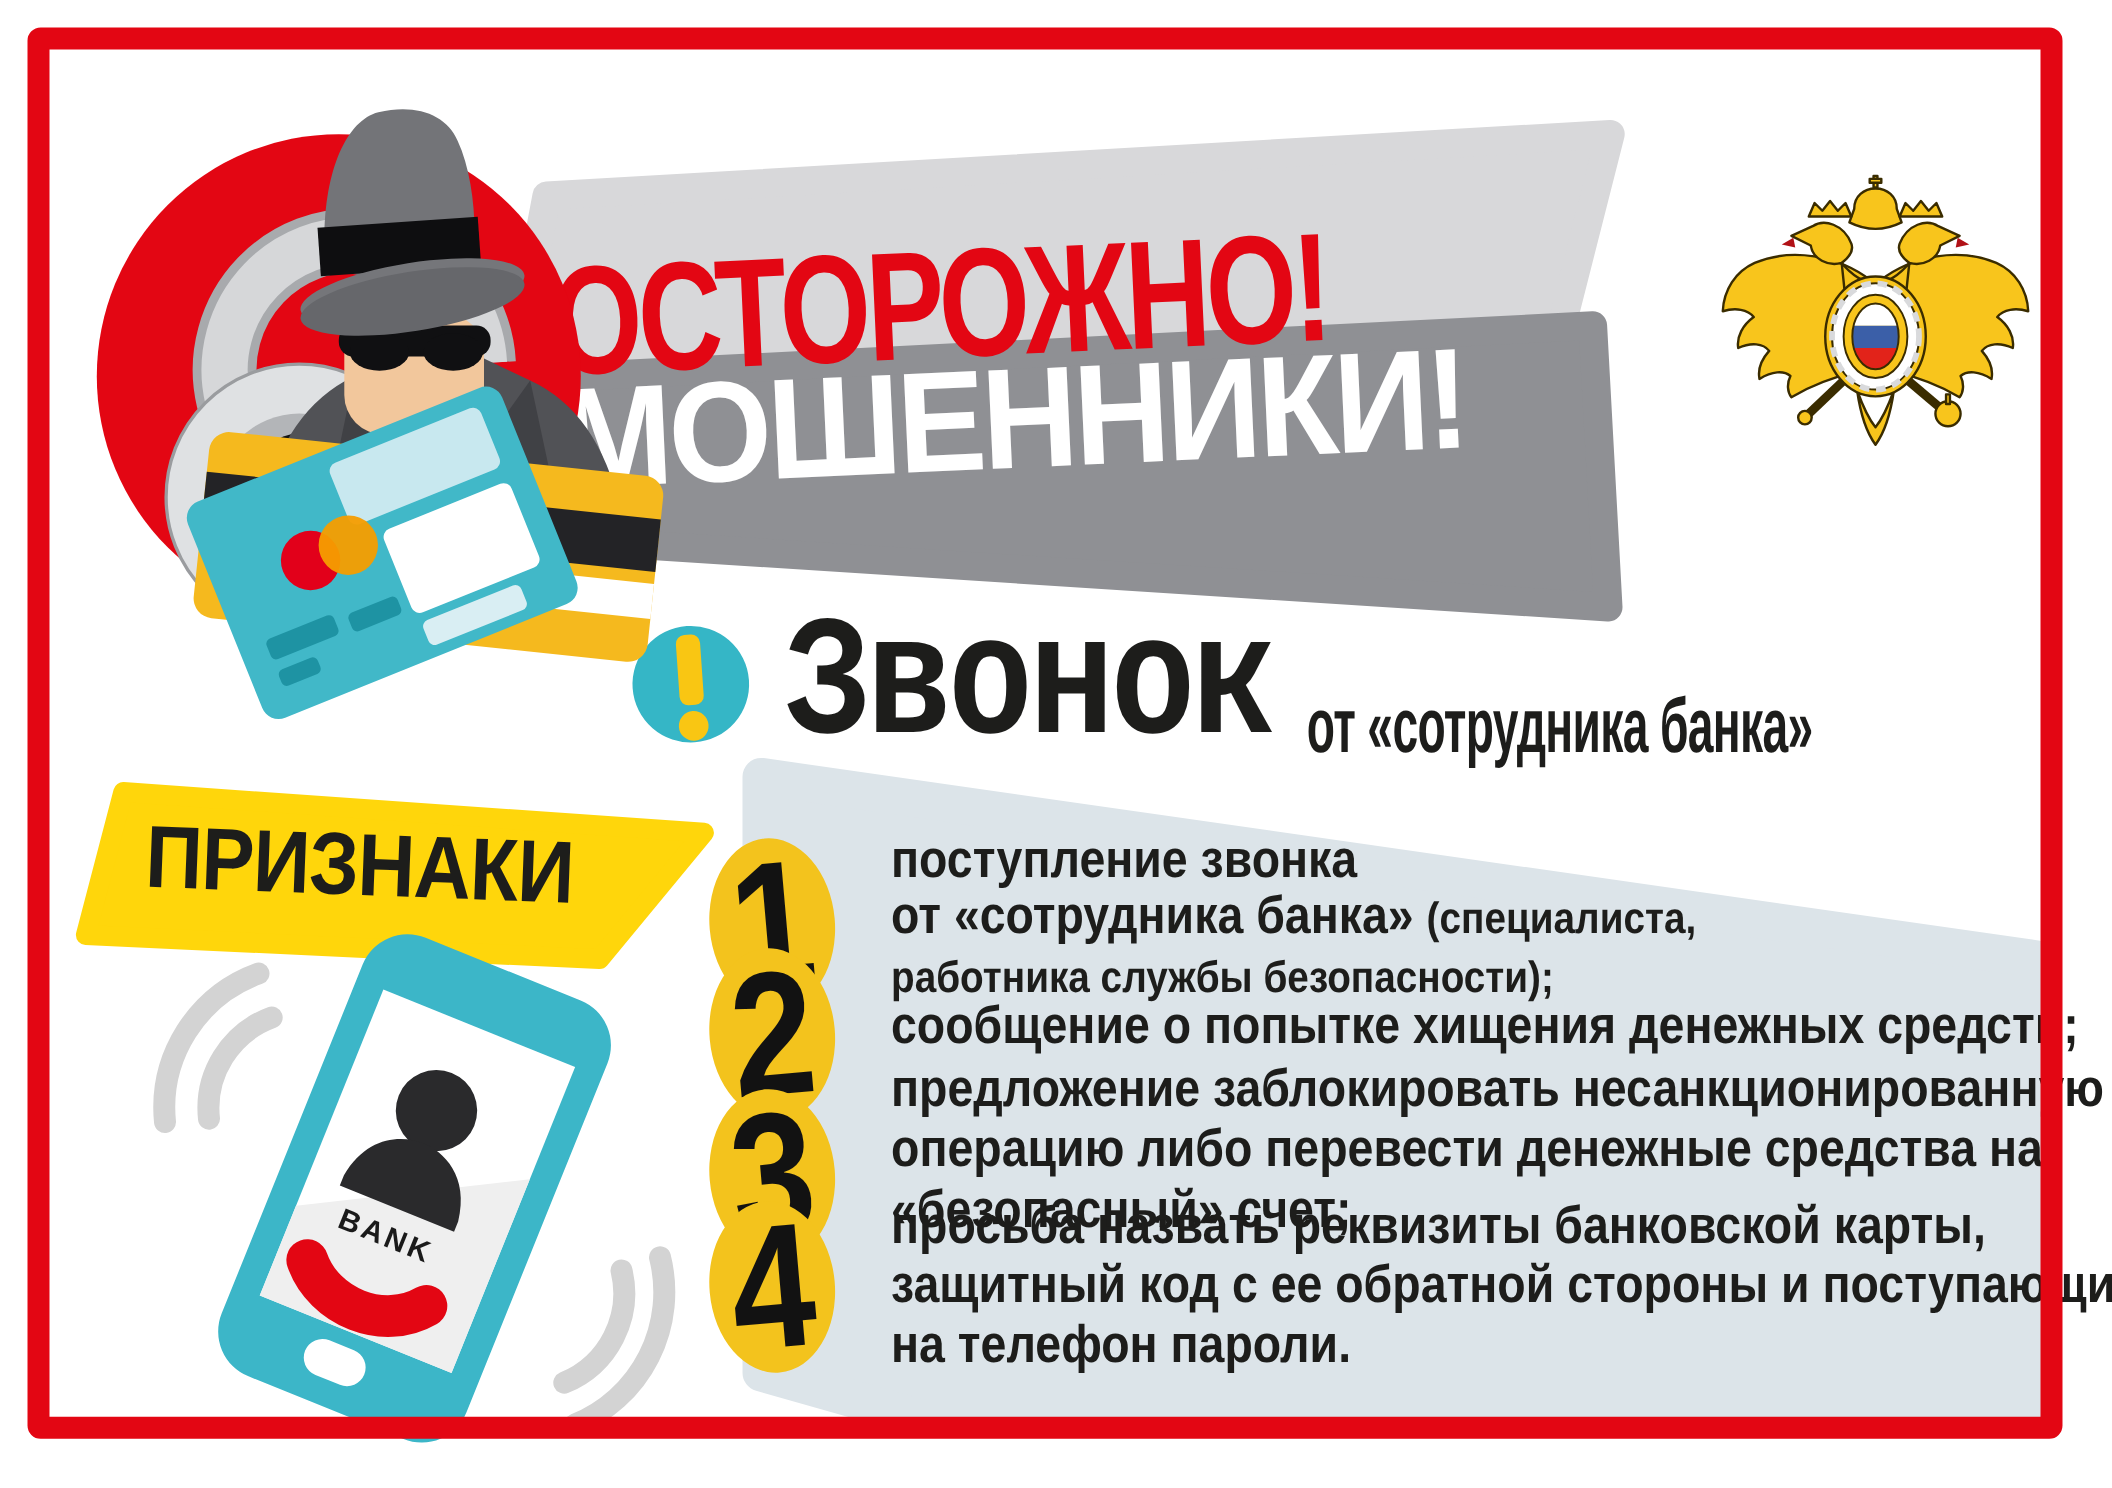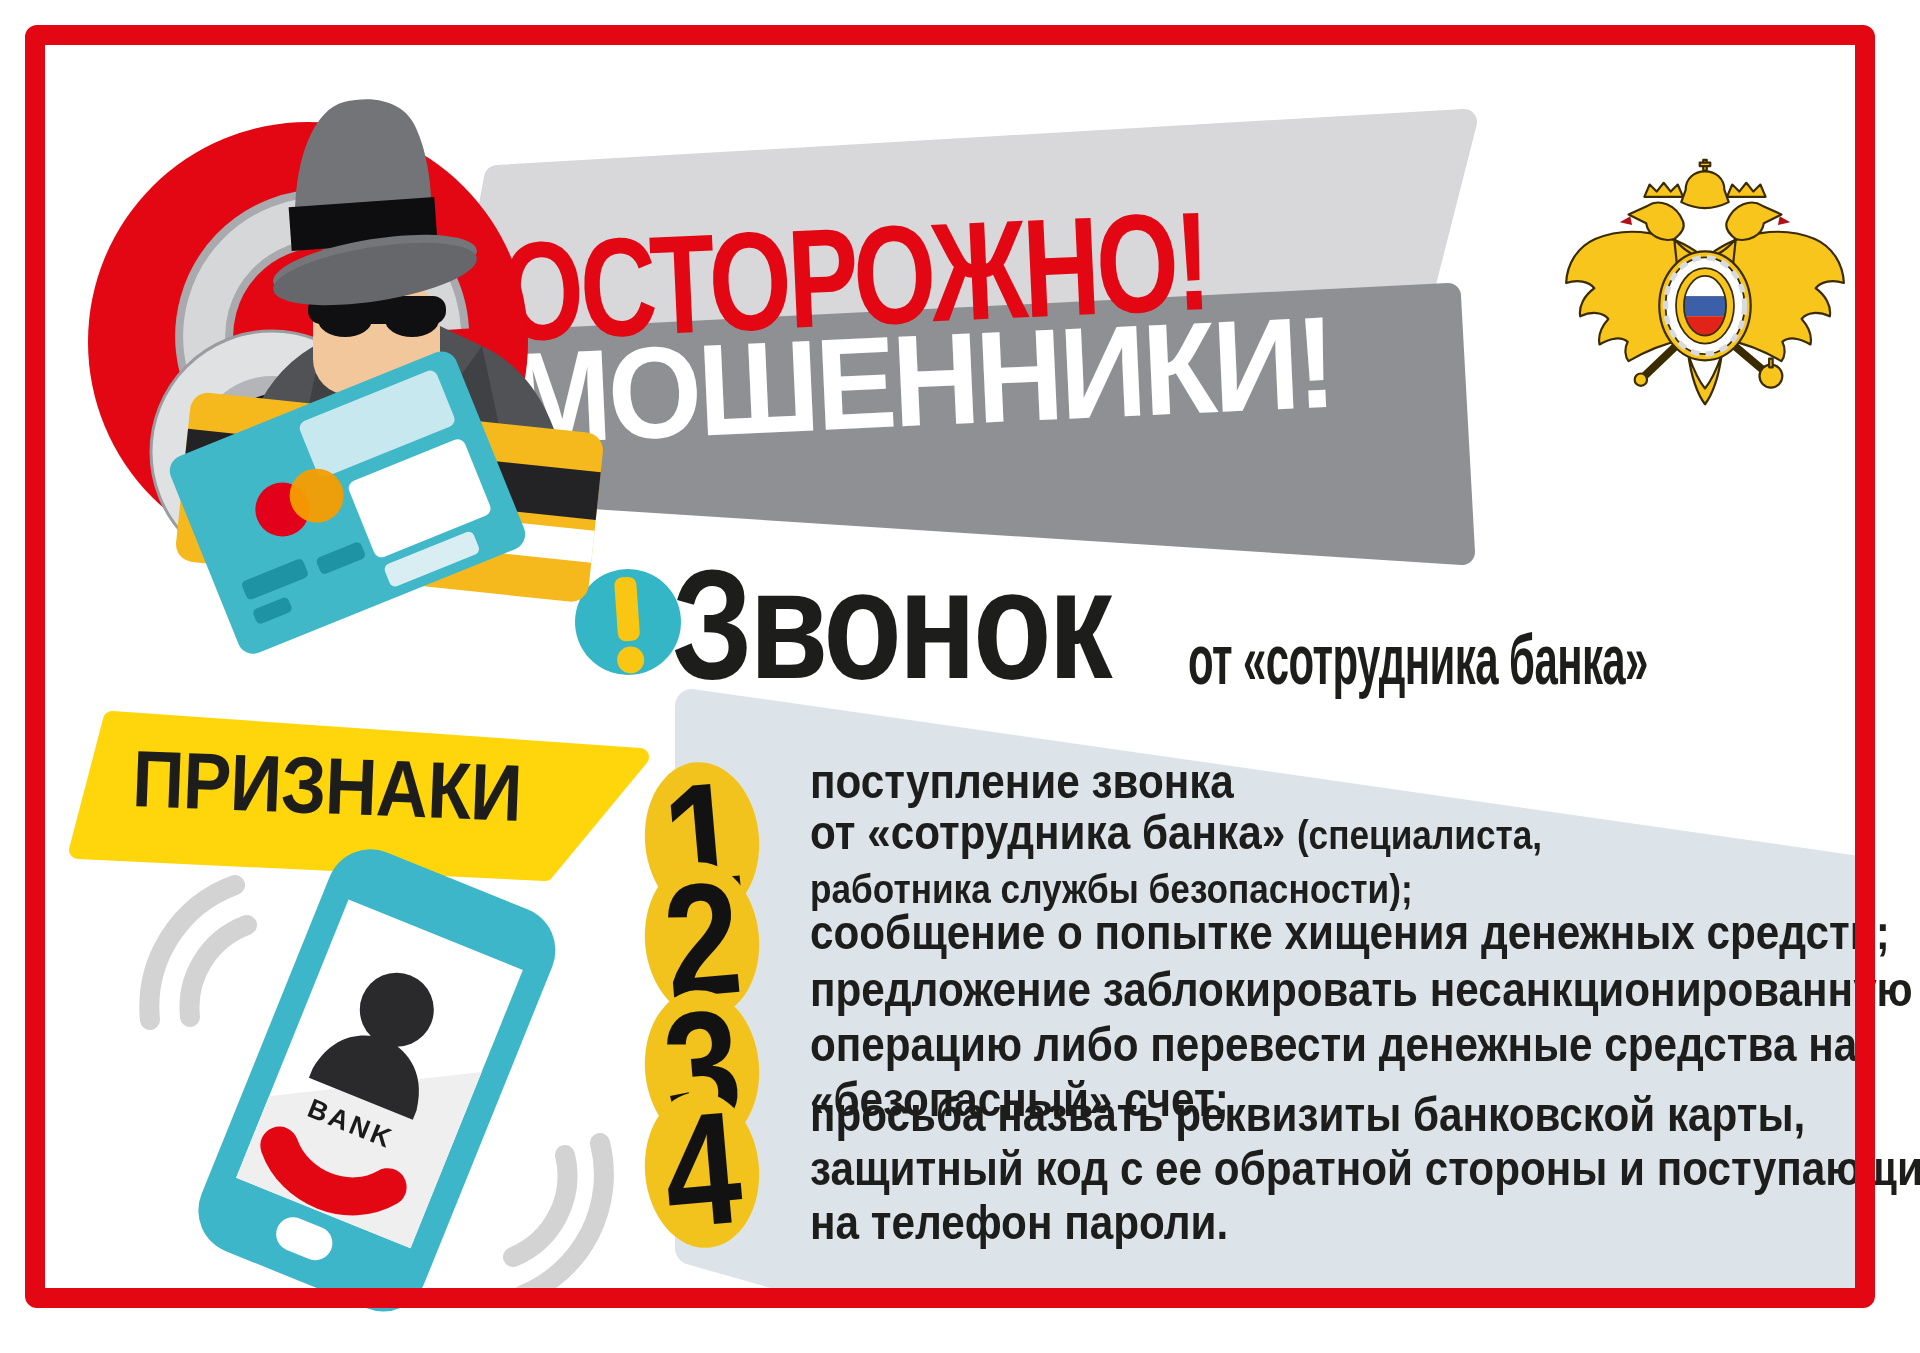--- a/index.html
+++ b/index.html
@@ -44,21 +44,21 @@
     </g>
   </svg>
 
   <div class="abs title-alert" style="left:498px;top:223px;transform:rotate(-2.6deg)">
     <span class="cx" style="transform:scaleX(.76)">ОСТОРОЖНО!</span>
   </div>
   <div class="abs title-scam" style="left:508px;top:334px;transform:rotate(-2.6deg)">
     <span class="cx" style="transform:scaleX(.93)">МОШЕННИКИ!</span>
   </div>
 
-  <div class="abs call-big" style="left:672px;top:547px;">
+  <div class="abs call-big" style="left:714px;top:547px;font-family:Liberation Mono, monospace;">
     <span class="cx" style="transform:scaleX(.83)">Звонок</span>
   </div>
   <div class="abs call-small" style="left:1188px;top:625px;">
     <span class="cx" style="transform:scaleX(.60)">от «сотрудника банка»</span>
   </div>
 
   <div class="abs signs-title" style="left:134px;top:739px;transform:rotate(2.2deg)">
     <span class="cx" style="transform:scaleX(.9)">ПРИЗНАКИ</span>
   </div>
 

